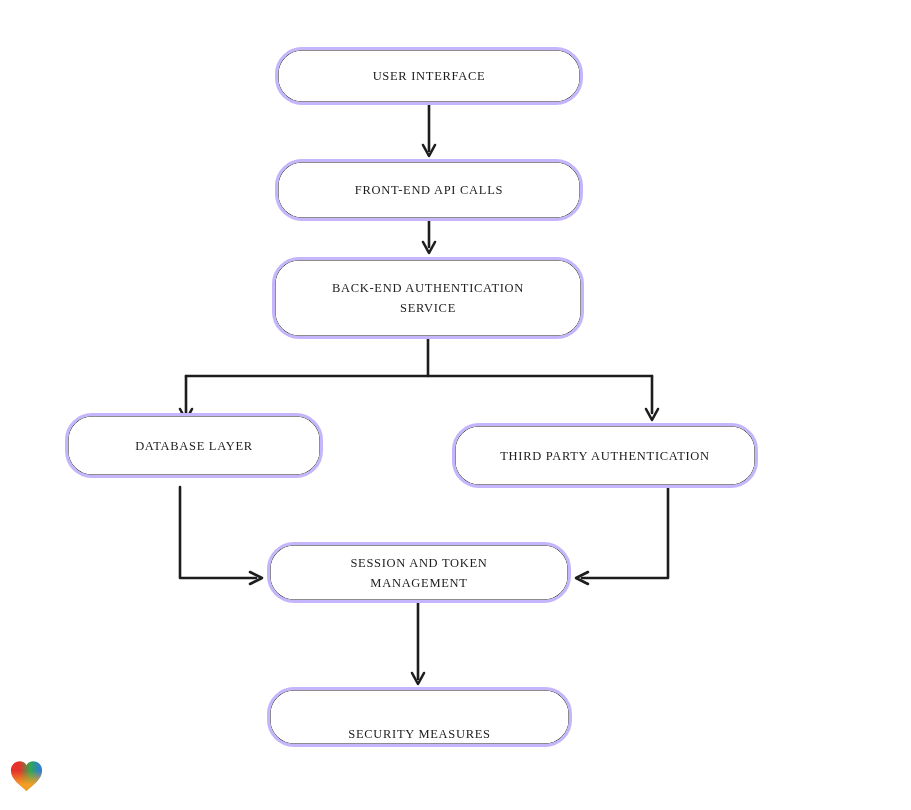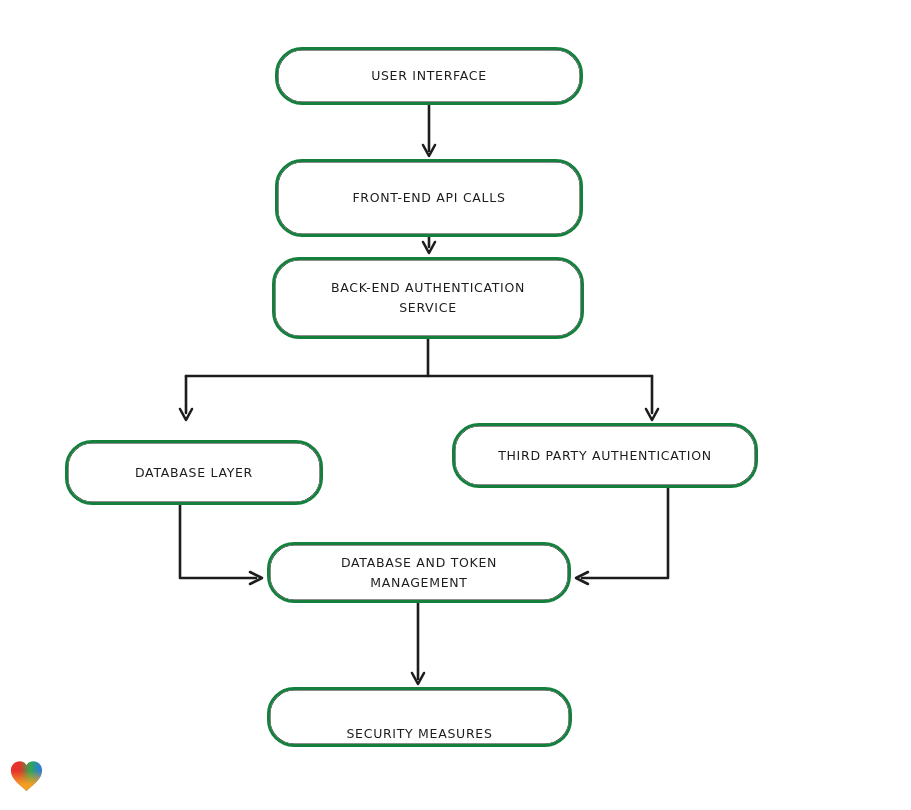--- a/index.html
+++ b/index.html
@@ -15,24 +15,25 @@
     position: absolute;
     left: 0; top: 0;
   }
   .node {
     position: absolute;
     box-sizing: border-box;
     display: flex;
     align-items: center;
     justify-content: center;
     background: #ffffff;
-    border: 3px solid #15803d;
+    border: 3px solid #c4b5fd;
     border-radius: 27px;
     box-shadow: 0 0 0 0.5px #1d1d1d inset;
     text-align: center;
+    font-family: Liberation Serif, serif;
   }
   .node .label {
     font-size: 12.5px;
     line-height: 1.6;
     letter-spacing: 0.7px;
     color: #1c1c1c;
     font-weight: 400;
   }
   .node .label.wrap-250 { max-width: 250px; }
   .node .label.wrap-200 { max-width: 200px; }
@@ -80,38 +81,38 @@
         <path d="M418 602 L418 679"></path>
         <path d="M412 673 L418 684 L424 673"></path>
       </g>
     </g>
   </svg>
 
   <div class="node" style="left:275px; top:47px; width:308px; height:58px;">
     <span class="label">USER INTERFACE</span>
   </div>
 
-  <div class="node" style="left:275px; top:159px; width:308px; height:78px;">
+  <div class="node" style="left:275px; top:159px; width:308px; height:62px;">
     <span class="label">FRONT-END API CALLS</span>
   </div>
 
   <div class="node" style="left:272px; top:257px; width:312px; height:82px;text-align:center;">
     <span class="label wrap-250">BACK-END AUTHENTICATION SERVICE</span>
   </div>
 
-  <div class="node" style="left:65px; top:440px; width:258px; height:65px;">
+  <div class="node" style="left:65px; top:413px; width:258px; height:65px;">
     <span class="label">DATABASE LAYER</span>
   </div>
 
   <div class="node" style="left:452px; top:423px; width:306px; height:65px;">
     <span class="label">THIRD PARTY AUTHENTICATION</span>
   </div>
 
   <div class="node" style="left:267px; top:542px; width:304px; height:61px;">
-    <span class="label wrap-200">DATABASE AND TOKEN MANAGEMENT</span>
+    <span class="label wrap-200">SESSION AND TOKEN MANAGEMENT</span>
   </div>
 
   <div class="node" style="left:267px; top:687px; width:305px; height:60px;align-items:flex-end;">
     <span class="label">SECURITY MEASURES</span>
   </div>
 
   <div class="brand-logo">
     <svg width="37" height="35" viewBox="0 0 32 30">
       <defs>
         <linearGradient id="heartGradH" x1="0" y1="0" x2="1" y2="0">

